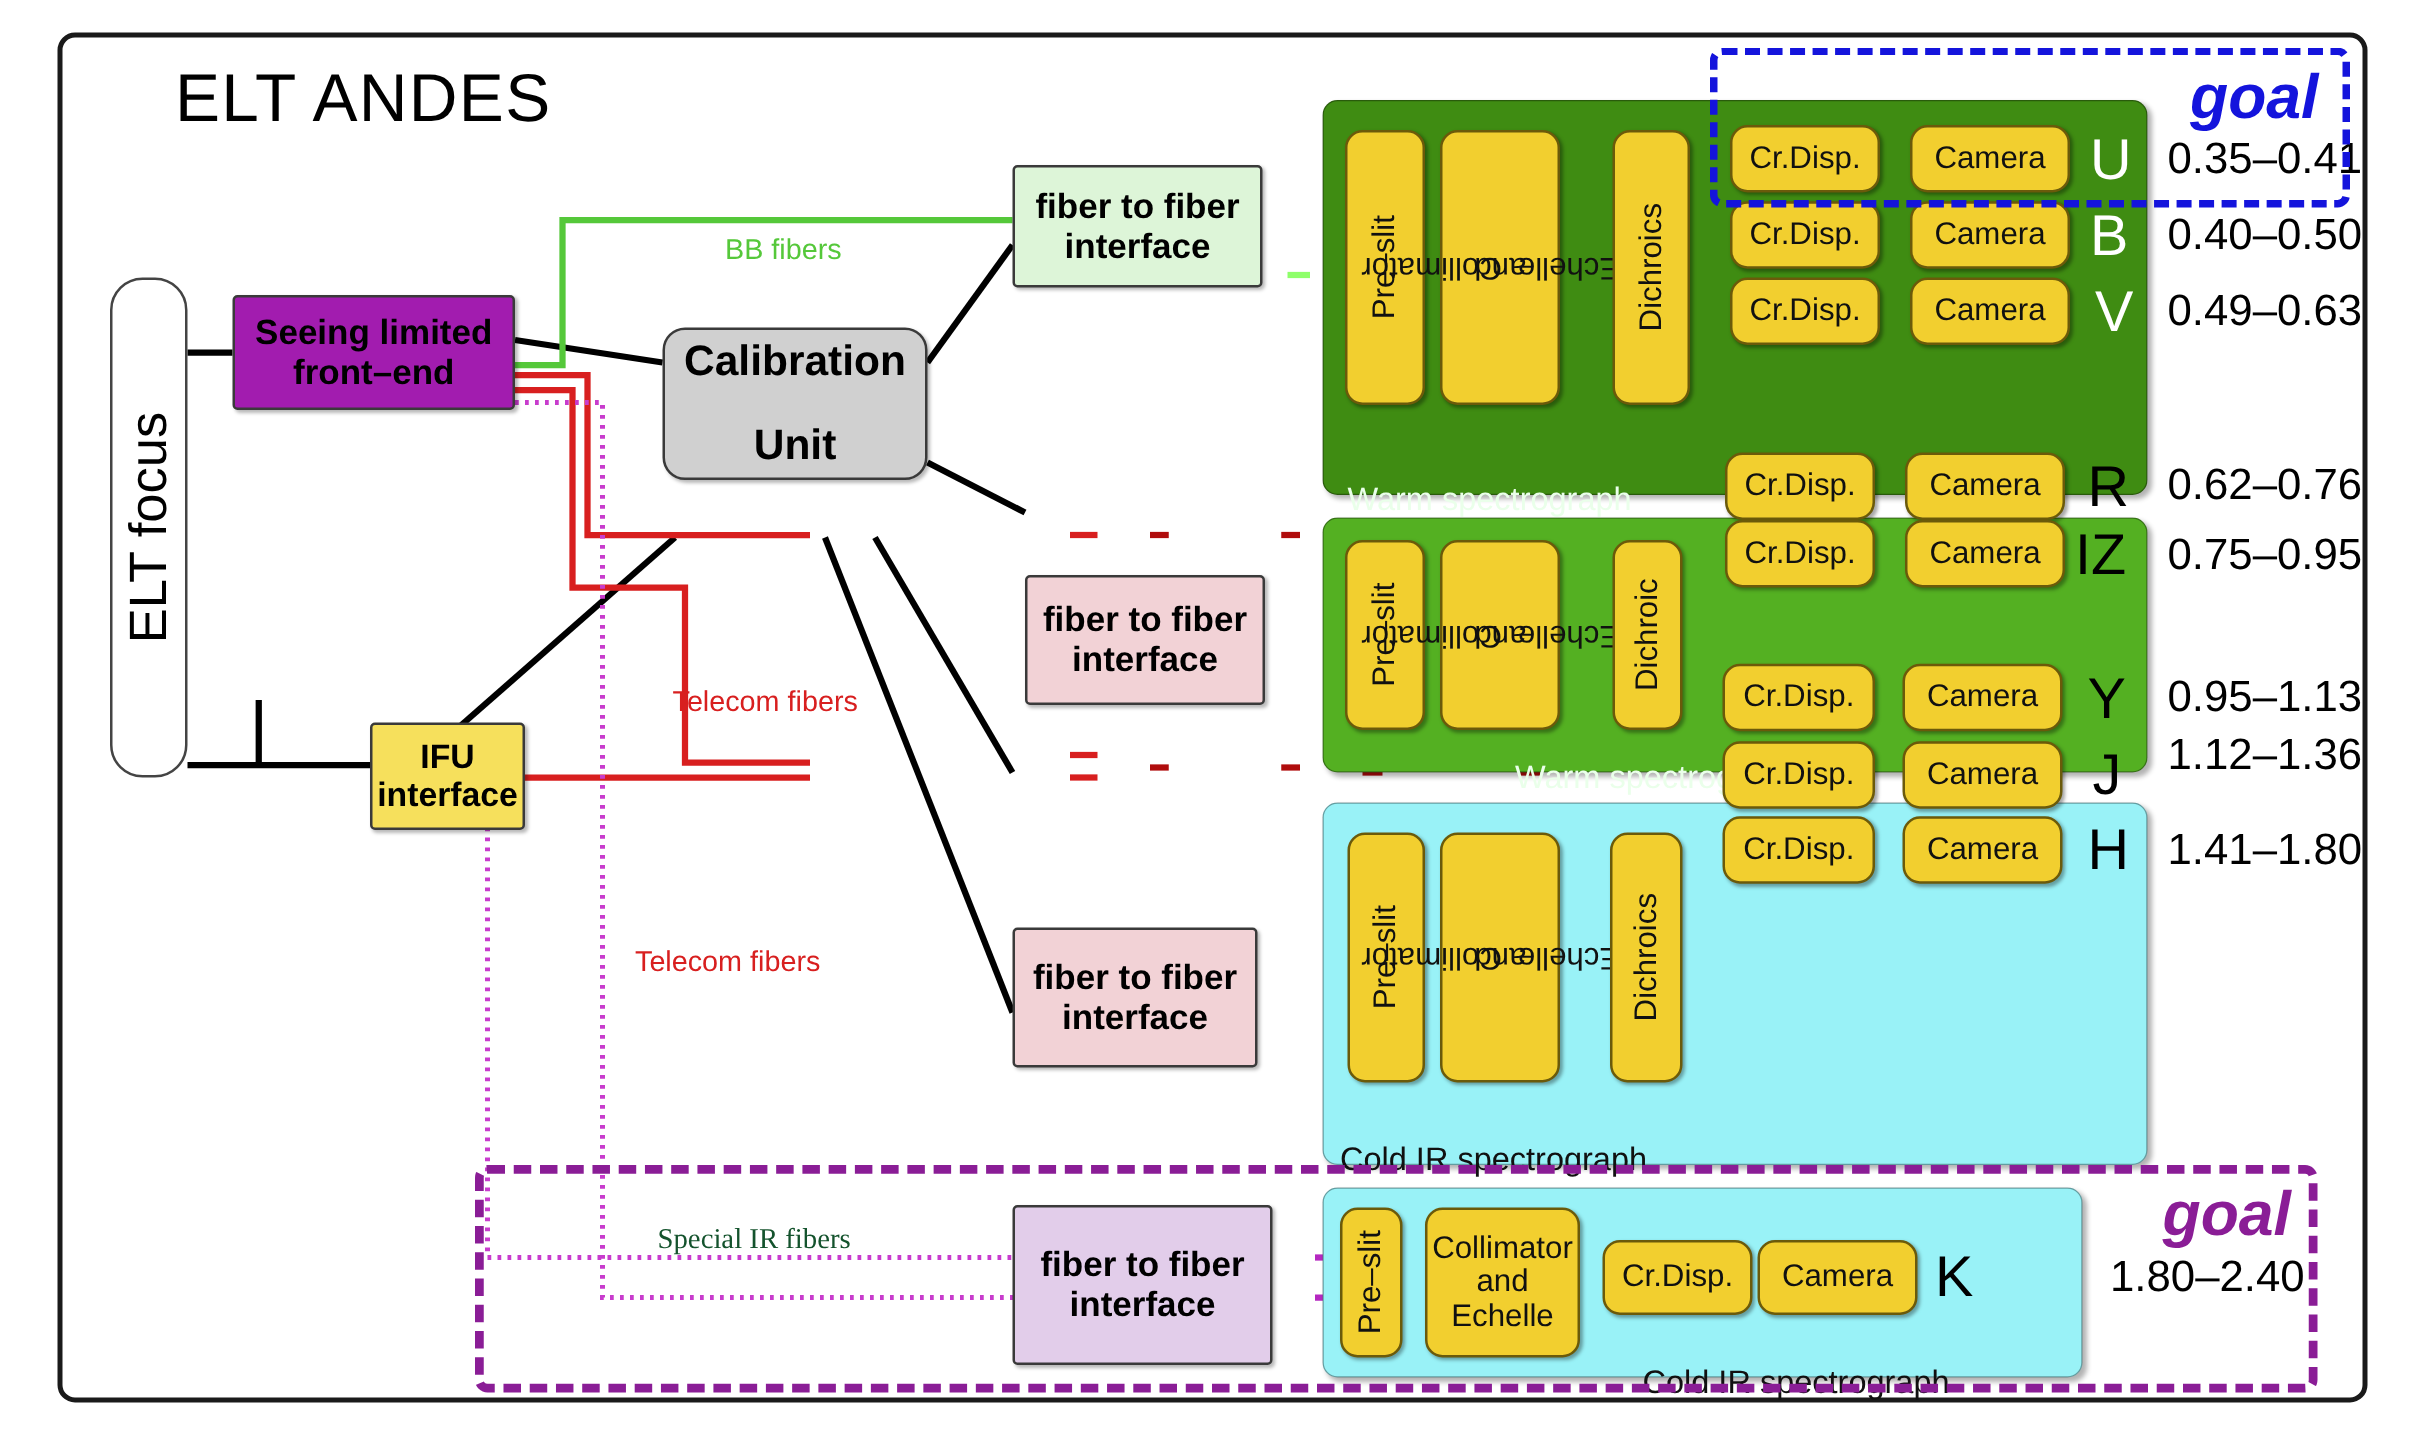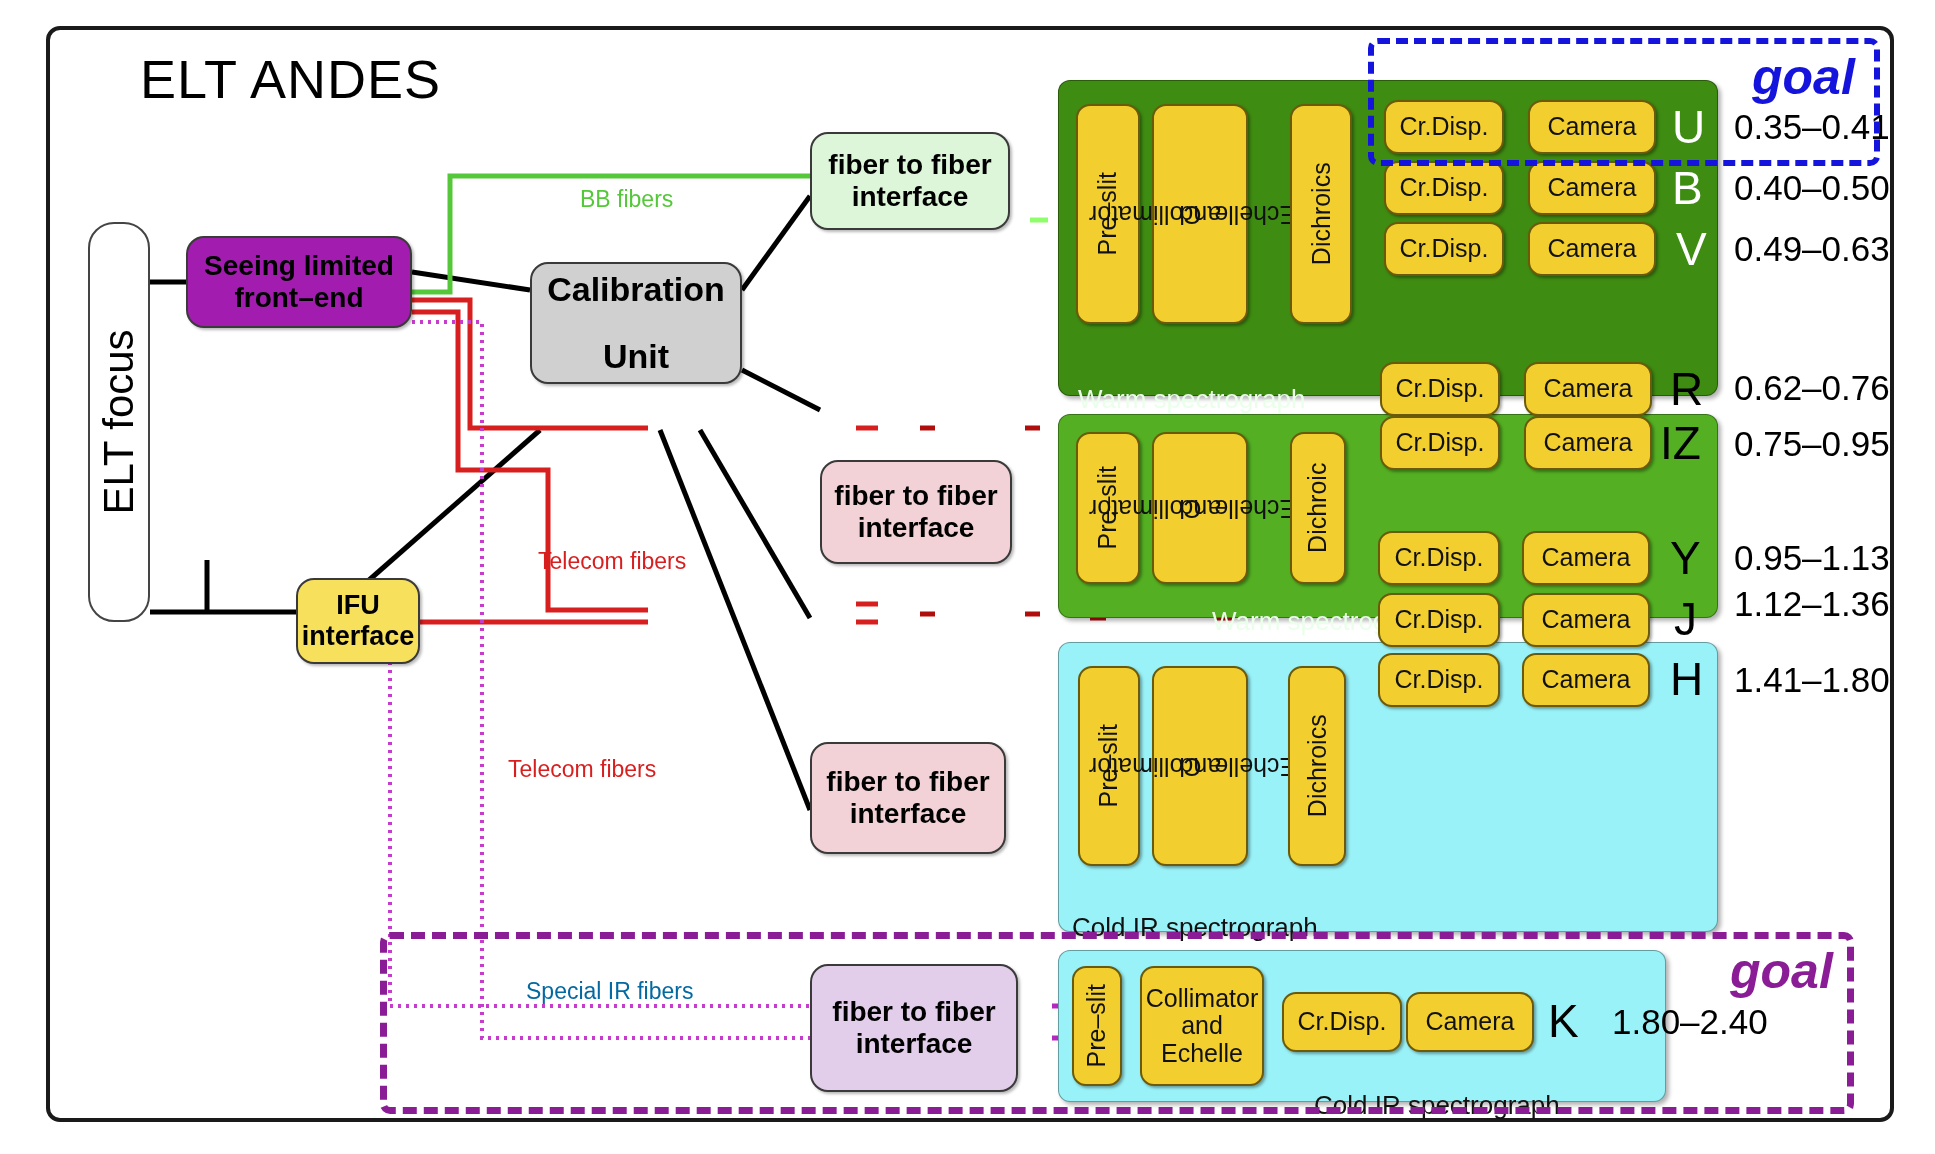--- a/index.html
+++ b/index.html
@@ -8,21 +8,21 @@
 
   
   .outer-frame{position:absolute;left:46px;top:26px;width:1848px;height:1096px;
     border:4px solid #1a1a1a;border-radius:14px;background:#fff;box-sizing:border-box;}
 
   .title{position:absolute;left:140px;top:48px;font-size:54px;font-weight:normal;
     letter-spacing:1px;color:#000;}
 
   
   .node{position:absolute;box-sizing:border-box;border:2px solid #3a3a3a;
-    border-radius:18px;display:flex;align-items:center;justify-content:center;
+    border-radius:4px;display:flex;align-items:center;justify-content:center;
     text-align:center;font-weight:bold;color:#000;line-height:1.16;
     box-shadow:2px 2px 3px rgba(0,0,0,0.28);}
 
   .elt-focus{position:absolute;left:88px;top:222px;width:62px;height:400px;
     border:2px solid #444;border-radius:26px;background:#fff;box-sizing:border-box;}
   .elt-focus span{position:absolute;left:50%;top:50%;
     transform:translate(-50%,-50%) rotate(-90deg);white-space:nowrap;
     font-size:42px;color:#000;}
 
   .tan{background:#a21caf;}
@@ -62,21 +62,21 @@
   .goal-blue{border:6px dashed #1414dc;}
   .goal-purple{border:7px dashed #8a1d96;}
   .goal-text{position:absolute;font-style:italic;font-weight:bold;font-size:50px;}
   .goal-text.blue{color:#1414dc;}
   .goal-text.purple{color:#8a1d96;}
 
   
   .linklabel{position:absolute;font-size:23px;white-space:nowrap;}
   .ll-green{color:#55c83a;}
   .ll-red{color:#d81f1f;}
-  .ll-purple{color:#0369a1;}
+  .ll-purple{color:#14532d;font-family:Liberation Serif, serif;}
 
   svg.wires{position:absolute;left:0;top:0;width:1935px;height:1154px;
     pointer-events:none;}
 </style>
 </head>
 <body>
 
 <div id="root">
 
   <div class="outer-frame"></div>
@@ -345,20 +345,20 @@
     <span>Echelle</span>
   </div>
   <div class="mod" style="left:1282px;top:992px;width:120px;height:60px;">
       <span>Cr.Disp.</span>
     </div>
   <div class="mod" style="left:1406px;top:992px;width:128px;height:60px;">
       <span>Camera</span>
     </div>
 
   <div class="band band-black" style="left:1548px;top:998px;">K</div>
-  <div class="range" style="left:1612px;top:1002px;text-align:right;">1.80–2.40</div>
+  <div class="range" style="left:1688px;top:1002px;text-align:right;">1.80–2.40</div>
 
   <div class="spec-label lab-dark" style="left:1314px;top:1058px;">Cold IR spectrograph</div>
 
   <div class="goal-box goal-purple" style="left:380px;top:932px;width:1474px;height:182px;"></div>
   <div class="goal-text purple" style="left:1730px;top:942px;">goal</div>
 
 </div>
 
 </body></html>

